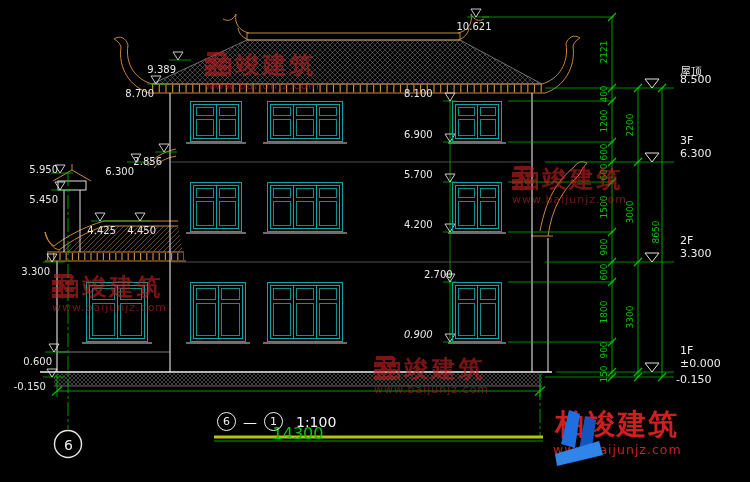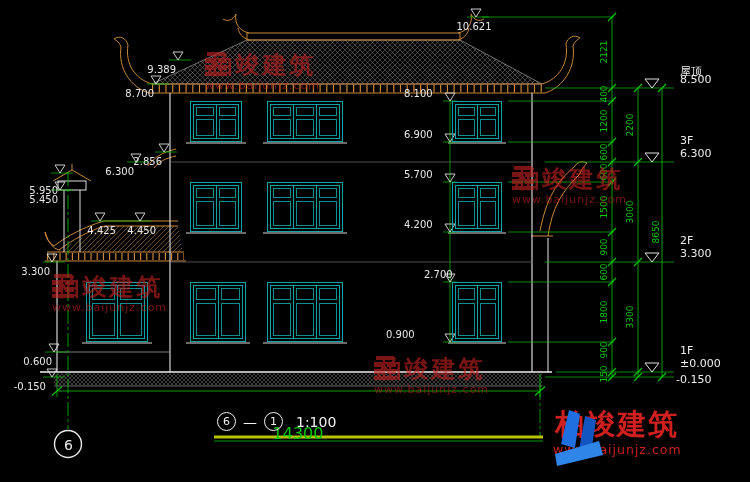--- a/index.html
+++ b/index.html
@@ -193,33 +193,33 @@
         <div class="pane"></div>
         <div class="pane"></div>
       </div>
     </div>
 
   <div class="lbl c" style="left:450px;top:5px;width:48px;">10.621</div>
   <div class="lbl r" style="left:136px;top:48px;">9.389</div>
   <div class="lbl r" style="left:114px;top:72px;">8.700</div>
   <div class="lbl r" style="left:122px;top:140px;">2.856</div>
   <div class="lbl r" style="left:94px;top:150px;">6.300</div>
-  <div class="lbl r" style="left:18px;top:169px;">5.950</div>
+  <div class="lbl r" style="left:18px;top:148px;">5.950</div>
   <div class="lbl r" style="left:18px;top:178px;">5.450</div>
   <div class="lbl r" style="left:76px;top:209px;">4.425</div>
   <div class="lbl r" style="left:116px;top:209px;">4.450</div>
   <div class="lbl r" style="left:10px;top:250px;">3.300</div>
   <div class="lbl r" style="left:12px;top:340px;">0.600</div>
   <div class="lbl r" style="left:6px;top:365px;">-0.150</div>
   <div class="mid" style="left:404px;top:88px;">8.100</div>
   <div class="mid" style="left:404px;top:129px;">6.900</div>
   <div class="mid" style="left:404px;top:169px;">5.700</div>
   <div class="mid" style="left:404px;top:219px;">4.200</div>
   <div class="mid" style="left:424px;top:269px;">2.700</div>
-  <div class="mid" style="left:386px;top:329px;">0.900</div>
+  <div class="mid" style="left:404px;top:329px;font-style:italic;">0.900</div>
 
   <div class="lvl" style="left:680px;top:66px;">屋顶</div>
   <div class="lvl" style="left:680px;top:74px;">8.500</div>
   <div class="lvl" style="left:680px;top:135px;">3F</div>
   <div class="lvl" style="left:680px;top:148px;">6.300</div>
   <div class="lvl" style="left:680px;top:235px;">2F</div>
   <div class="lvl" style="left:680px;top:248px;">3.300</div>
   <div class="lvl" style="left:680px;top:345px;">1F</div>
   <div class="lvl" style="left:680px;top:358px;">±0.000</div>
   <div class="lvl" style="left:676px;top:374px;">-0.150</div>

